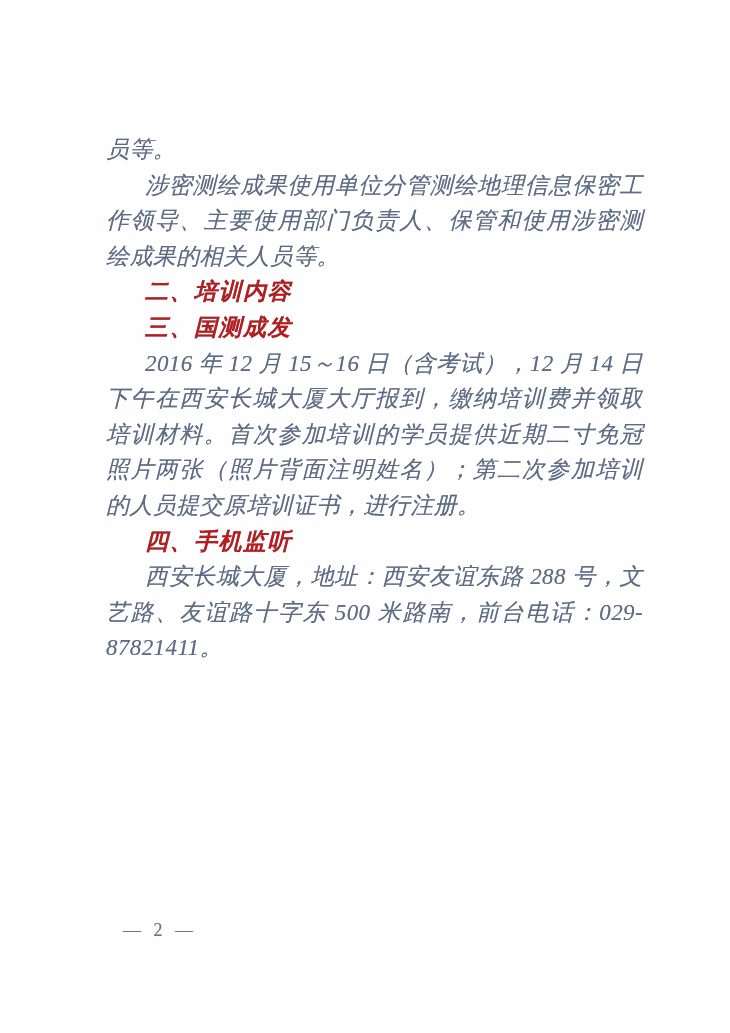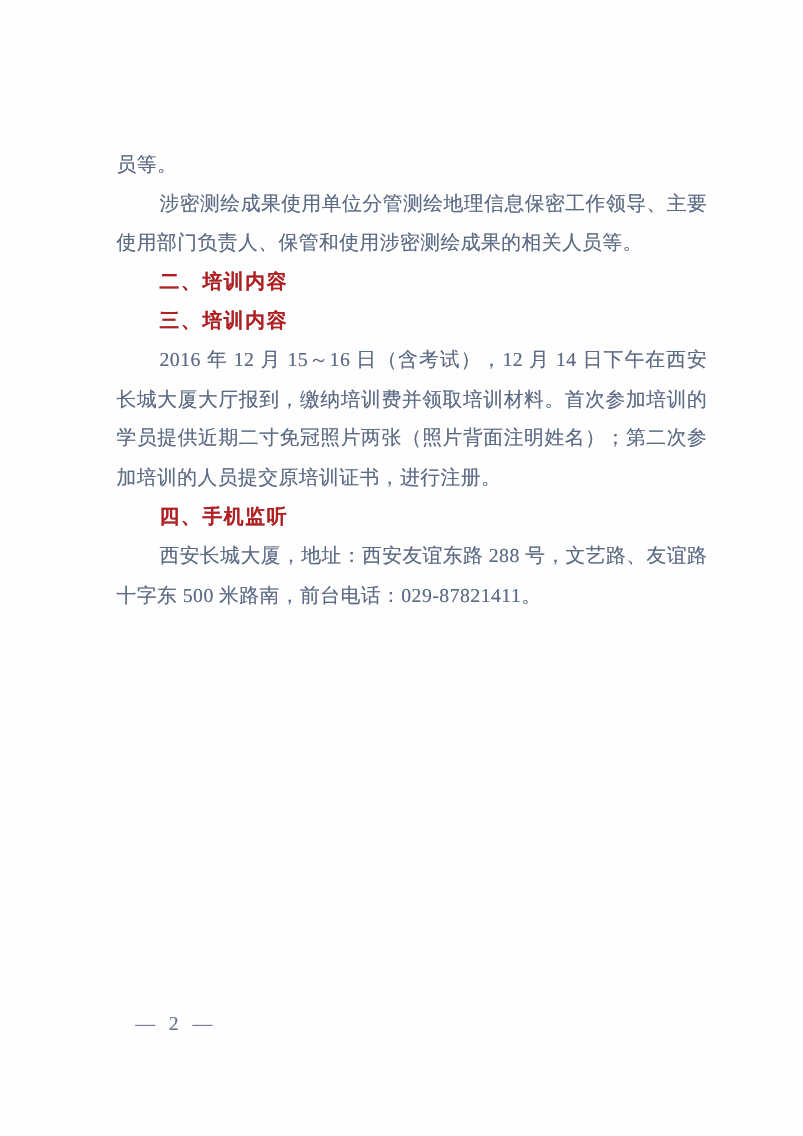--- a/index.html
+++ b/index.html
@@ -17,27 +17,28 @@
   }
   .text-block {
     position: absolute;
     left: 106px;
     top: 132px;
     width: 537px;
   }
   .text-block p {
     margin: 0;
     padding: 0;
-    font-size: 18px;
+    font-size: 23px;
     line-height: 35.6px;
     color: #5d6b85;
     text-align: justify;
     text-justify: inter-ideograph;
     letter-spacing: 0.4px;
     text-shadow: 0 0 0.6px rgba(93, 107, 133, 0.55);
+    font-style: italic;
   }
   .text-block p.indent {
     text-indent: 39px;
   }
   .text-block p.heading {
     font-family: "Liberation Sans", sans-serif;
     font-weight: bold;
     color: #b91c1c;
     text-indent: 39px;
     letter-spacing: 1.5px;
@@ -56,20 +57,20 @@
   }
 </style>
 </head>
 <body>
 
 <div class="scan-page">
   <div class="text-block">
     <p>员等。</p>
     <p class="indent">涉密测绘成果使用单位分管测绘地理信息保密工作领导、主要使用部门负责人、保管和使用涉密测绘成果的相关人员等。</p>
     <p class="heading">二、培训内容</p>
-    <p class="heading">三、培训内容</p>
+    <p class="heading">三、国测成发</p>
     <p class="indent">2016 年 12 月 15～16 日（含考试），12 月 14 日下午在西安长城大厦大厅报到，缴纳培训费并领取培训材料。首次参加培训的学员提供近期二寸免冠照片两张（照片背面注明姓名）；第二次参加培训的人员提交原培训证书，进行注册。</p>
     <p class="heading">四、手机监听</p>
     <p class="indent">西安长城大厦，地址：西安友谊东路 288 号，文艺路、友谊路十字东 500 米路南，前台电话：029-87821411。</p>
   </div>
 
   <div class="page-number">— 2 —</div>
 </div>
 
 </body></html>

